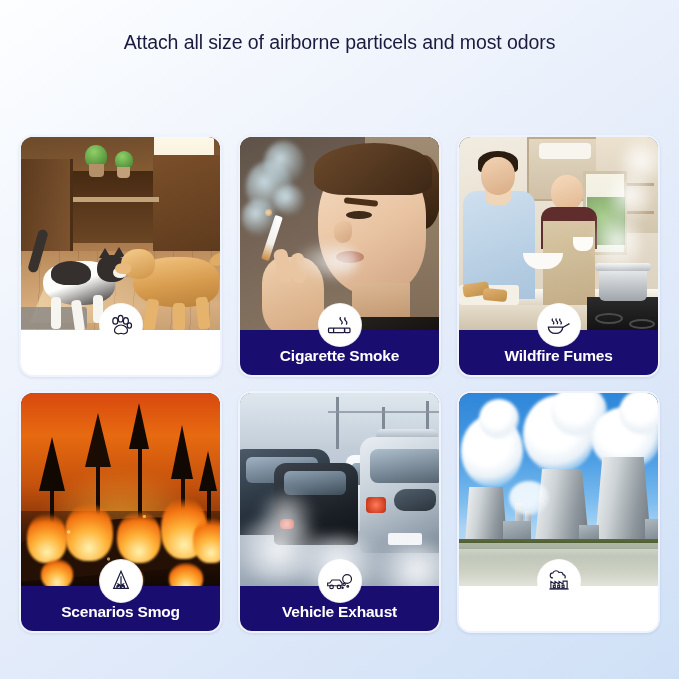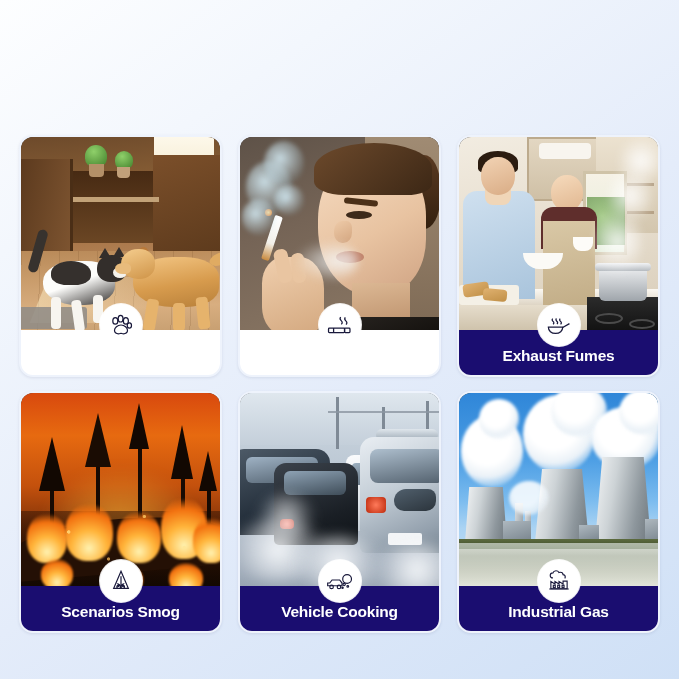--- a/index.html
+++ b/index.html
@@ -595,20 +595,21 @@
   .s-ind .cl7 { left: 50px; top: 88px; width: 40px; height: 34px; opacity: .85; }
   .s-ind .refl {
     position: absolute; left: 0; right: 0; top: 156px; height: 48px;
     background: linear-gradient(180deg, rgba(255,255,255,0.45), rgba(255,255,255,0));
   }
 </style>
 </head>
 <body>
 
 <div class="header">
+  <div class="page-subtitle">Attach all size of airborne particels and most odors</div>
 </div>
 
 <div class="grid">
 
   <div class="card">
     <div class="card-photo">
       <div class="scene s-pet">
         <div class="win"></div>
           <div class="shelf-a"></div>
           <div class="shelf-b"></div>
@@ -679,20 +680,21 @@
     </div>
     <div class="card-badge">
       <svg width="27" height="27" viewBox="0 0 32 32" fill="none" stroke="#1a1a3c" stroke-width="1.5">
         <rect x="3" y="19" width="19" height="5.4" rx="1"></rect>
         <rect x="22" y="19" width="6.4" height="5.4" rx="1"></rect>
         <line x1="9" y1="19" x2="9" y2="24.4"></line>
         <path d="M18 14.5c2-1.2 1.2-3.2 0-4.3-1.3-1.2-2-2.6-.6-4.2"></path>
         <path d="M23.6 14.8c1.9-1.3 1.1-3.2-.1-4.3-1.3-1.2-1.9-2.5-.6-4.1"></path>
       </svg>
     </div>
+    <div class="card-label">Cigarette Smoke</div>
   </div>
 
   <div class="card">
     <div class="card-photo">
       <div class="scene s-cook">
         <div class="cab-top"></div>
           <div class="cab-right"></div>
         <div class="shelfline1"></div>
           <div class="shelfline2"></div>
           <div class="cups"></div>
@@ -725,21 +727,21 @@
     </div>
     <div class="card-badge">
       <svg width="27" height="27" viewBox="0 0 32 32" fill="none" stroke="#1a1a3c" stroke-width="1.5">
         <path d="M4 18h17c0 4.3-3.5 7.4-8.5 7.4S4 22.3 4 18z"></path>
         <line x1="21" y1="18.4" x2="29" y2="13.8"></line>
         <path d="M9.5 14.5c1.6-1 1-2.5 0-3.4-1-.9-1.5-2-.4-3.2"></path>
         <path d="M14 14.2c1.6-1 1-2.4 0-3.3-1-.9-1.5-2-.4-3.2"></path>
         <path d="M18.4 14.5c1.6-1 1-2.5 0-3.4-1-.9-1.5-2-.4-3.2"></path>
       </svg>
     </div>
-    <div class="card-label">Exhaust Fumes</div>
+    <div class="card-label">Wildfire Fumes</div>
   </div>
 
   <div class="card">
     <div class="card-photo">
       <div class="scene s-fire">
         <div class="glow"></div>
           <div class="ground"></div>
           <div class="ridge"></div>
         <div class="trunk k1"></div>
           <div class="trunk k2"></div>
@@ -804,21 +806,21 @@
       <svg width="27" height="27" viewBox="0 0 32 32" fill="none" stroke="#1a1a3c" stroke-width="1.4">
         <path d="M2 21h17v-3.2l-2.8-3.6H7.2L4.4 17.8H2z"></path>
         <circle cx="6.6" cy="22.4" r="2.1"></circle>
         <circle cx="15.4" cy="22.4" r="2.1"></circle>
         <circle cx="25" cy="13" r="5.2"></circle>
         <circle cx="21.5" cy="19.4" r="1.4"></circle>
         <circle cx="25.8" cy="21.8" r="1"></circle>
         <circle cx="19.6" cy="23.4" r=".8"></circle>
       </svg>
     </div>
-    <div class="card-label">Vehicle Cooking</div>
+    <div class="card-label">Vehicle Exhaust</div>
   </div>
 
   <div class="card">
     <div class="card-photo">
       <div class="scene s-ind">
         <div class="cloud cl1"></div>
           <div class="cloud cl2"></div>
           <div class="cloud cl3"></div>
         <div class="cloud cl4"></div>
           <div class="cloud cl5"></div>
@@ -840,16 +842,15 @@
     <div class="card-badge">
       <svg width="26" height="26" viewBox="0 0 32 32" fill="none" stroke="#1a1a3c" stroke-width="1.4">
         <path d="M8.5 12.2c-1.9 0-3.3-1.4-3.3-3.1s1.5-3.1 3.4-3.1c.4-1.5 1.9-2.6 3.7-2.6 1.6 0 3 .9 3.6 2.2.5-.3 1.1-.4 1.7-.4 1.9 0 3.4 1.3 3.4 3 1.5.2 2.7 1.4 2.7 2.8 0 .7-.3 1.3-.7 1.8"></path>
         <path d="M6 25.5v-8.8l5 2.9v-2.9l5 2.9v-2.9l5 2.9v-3.4h5v9.3z"></path>
         <line x1="4" y1="25.8" x2="28" y2="25.8"></line>
         <rect x="9" y="21.2" width="2.4" height="3"></rect>
         <rect x="14.4" y="21.2" width="2.4" height="3"></rect>
         <rect x="19.8" y="21.2" width="2.4" height="3"></rect>
       </svg>
     </div>
-    <div class="card-label">Industrial Gas</div>
   </div>
 
 </div>
 
 </body></html>

